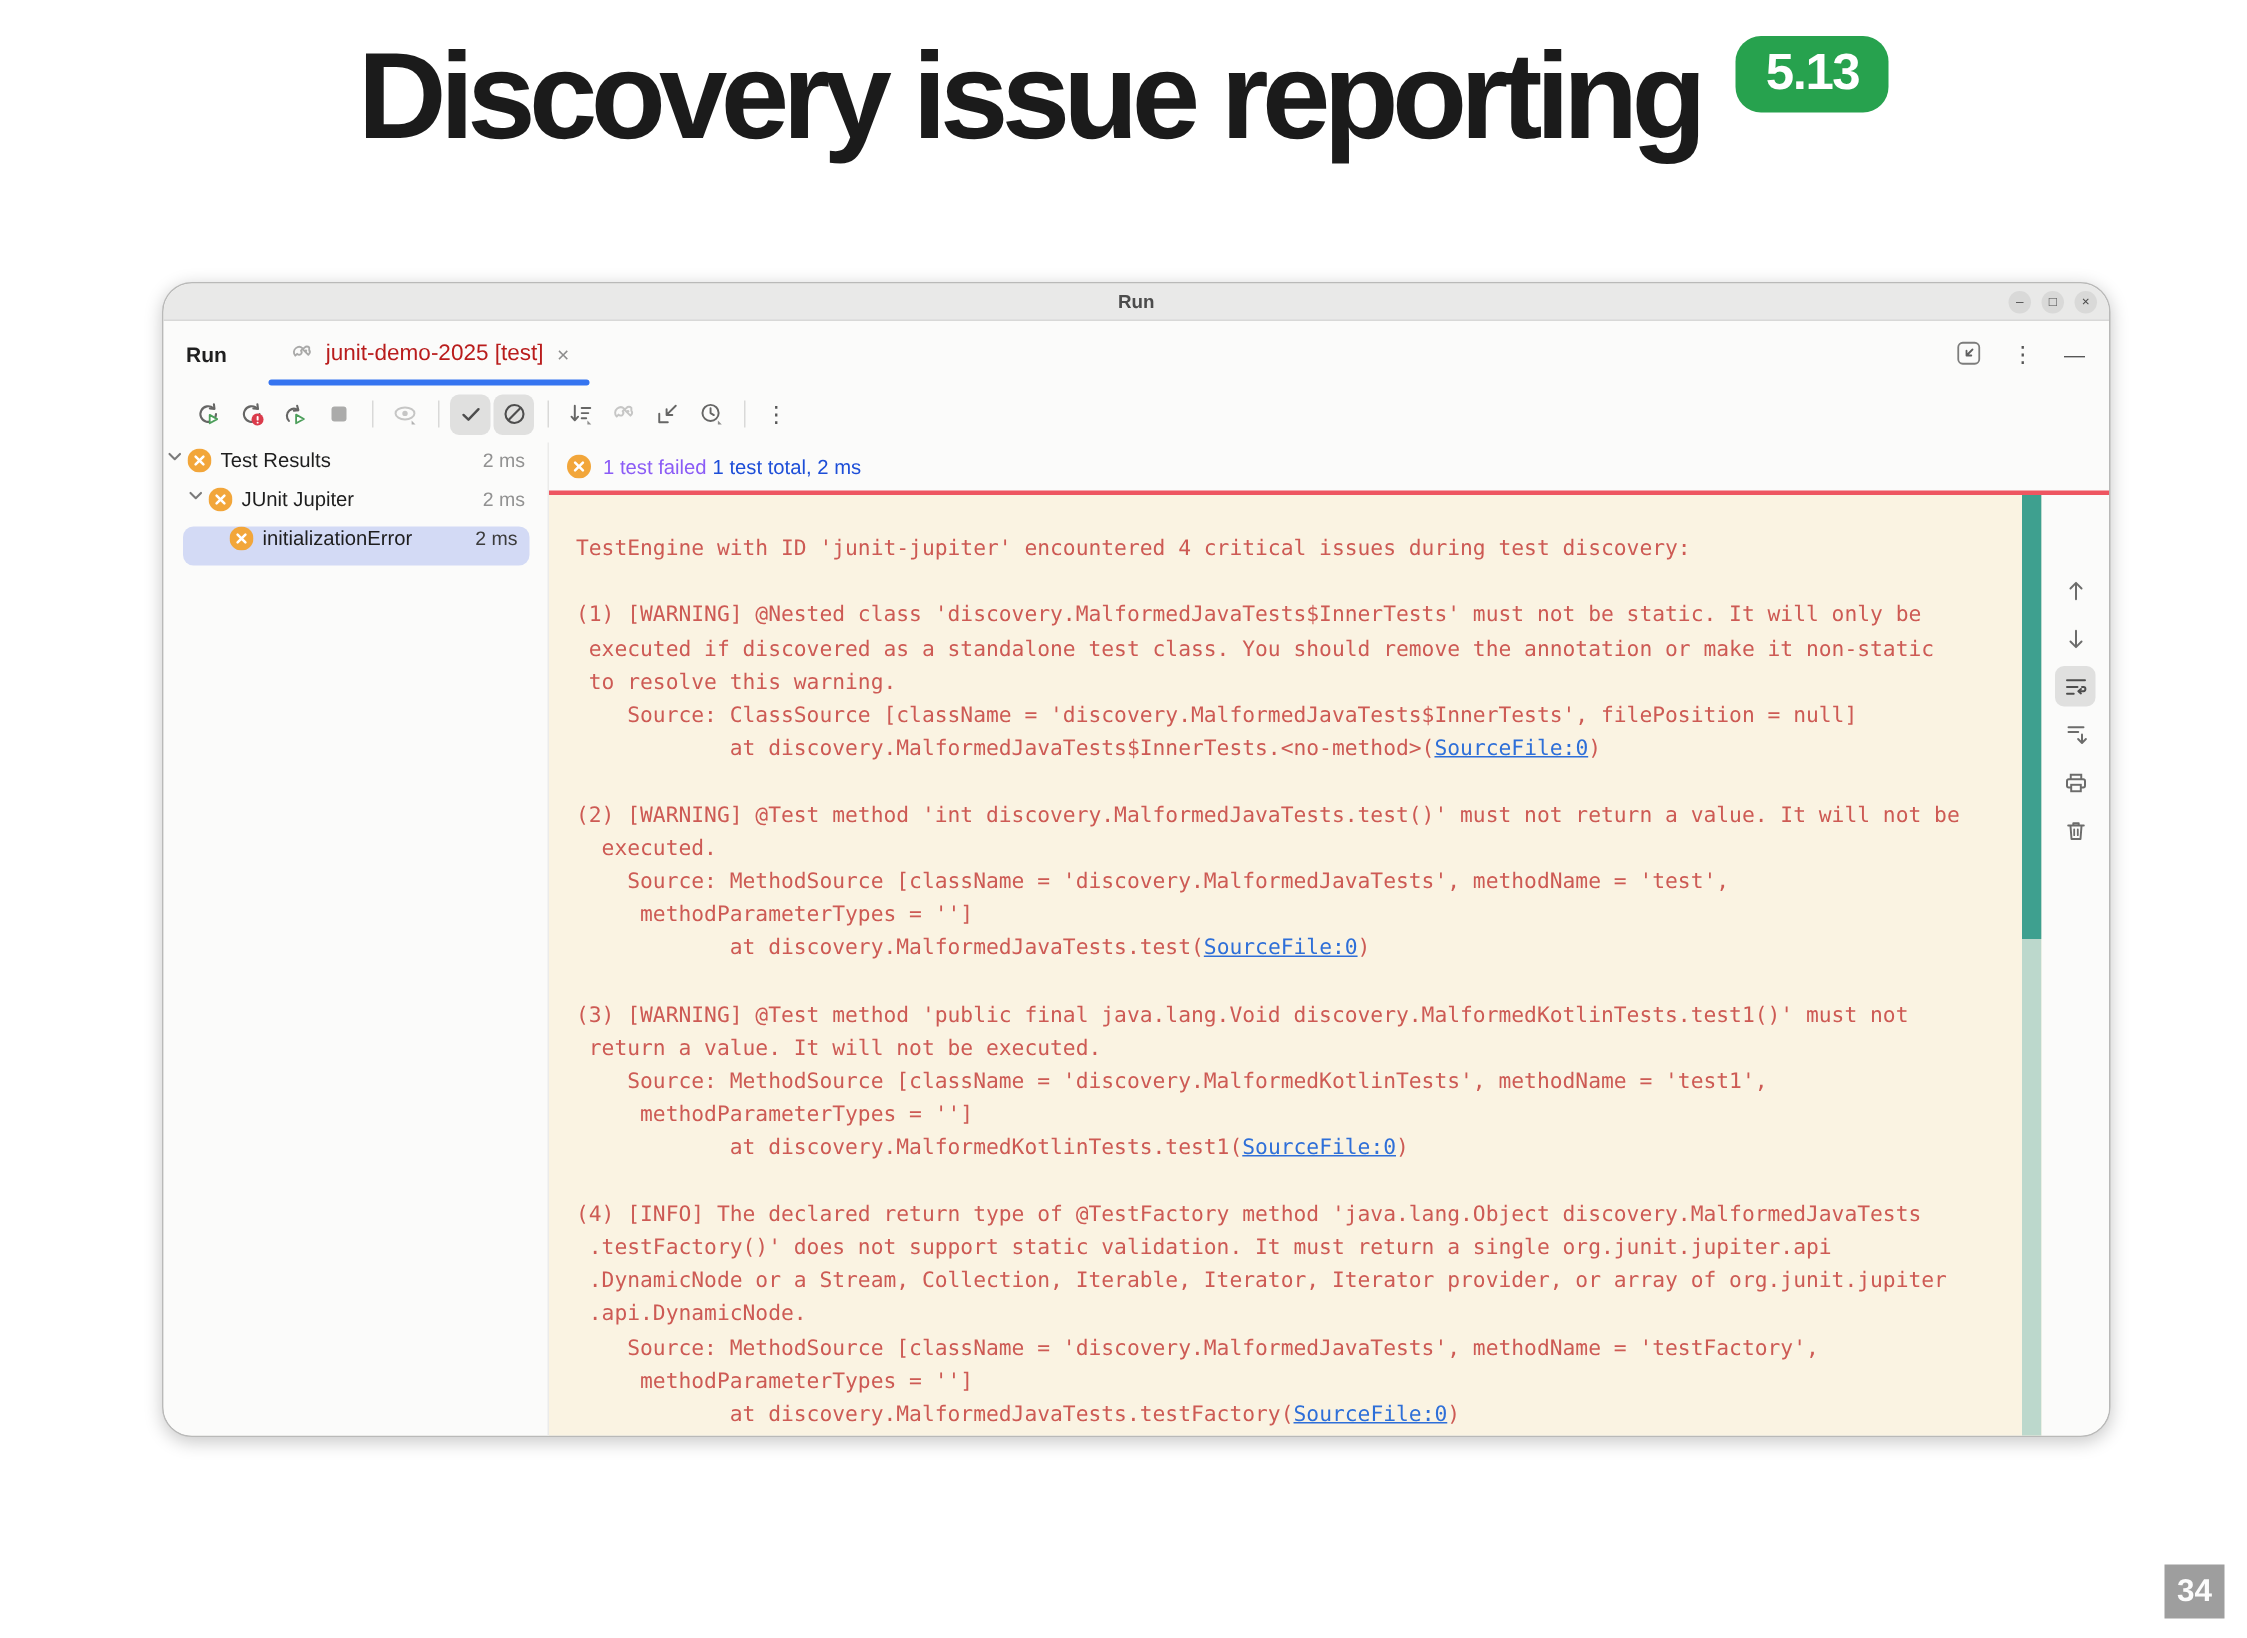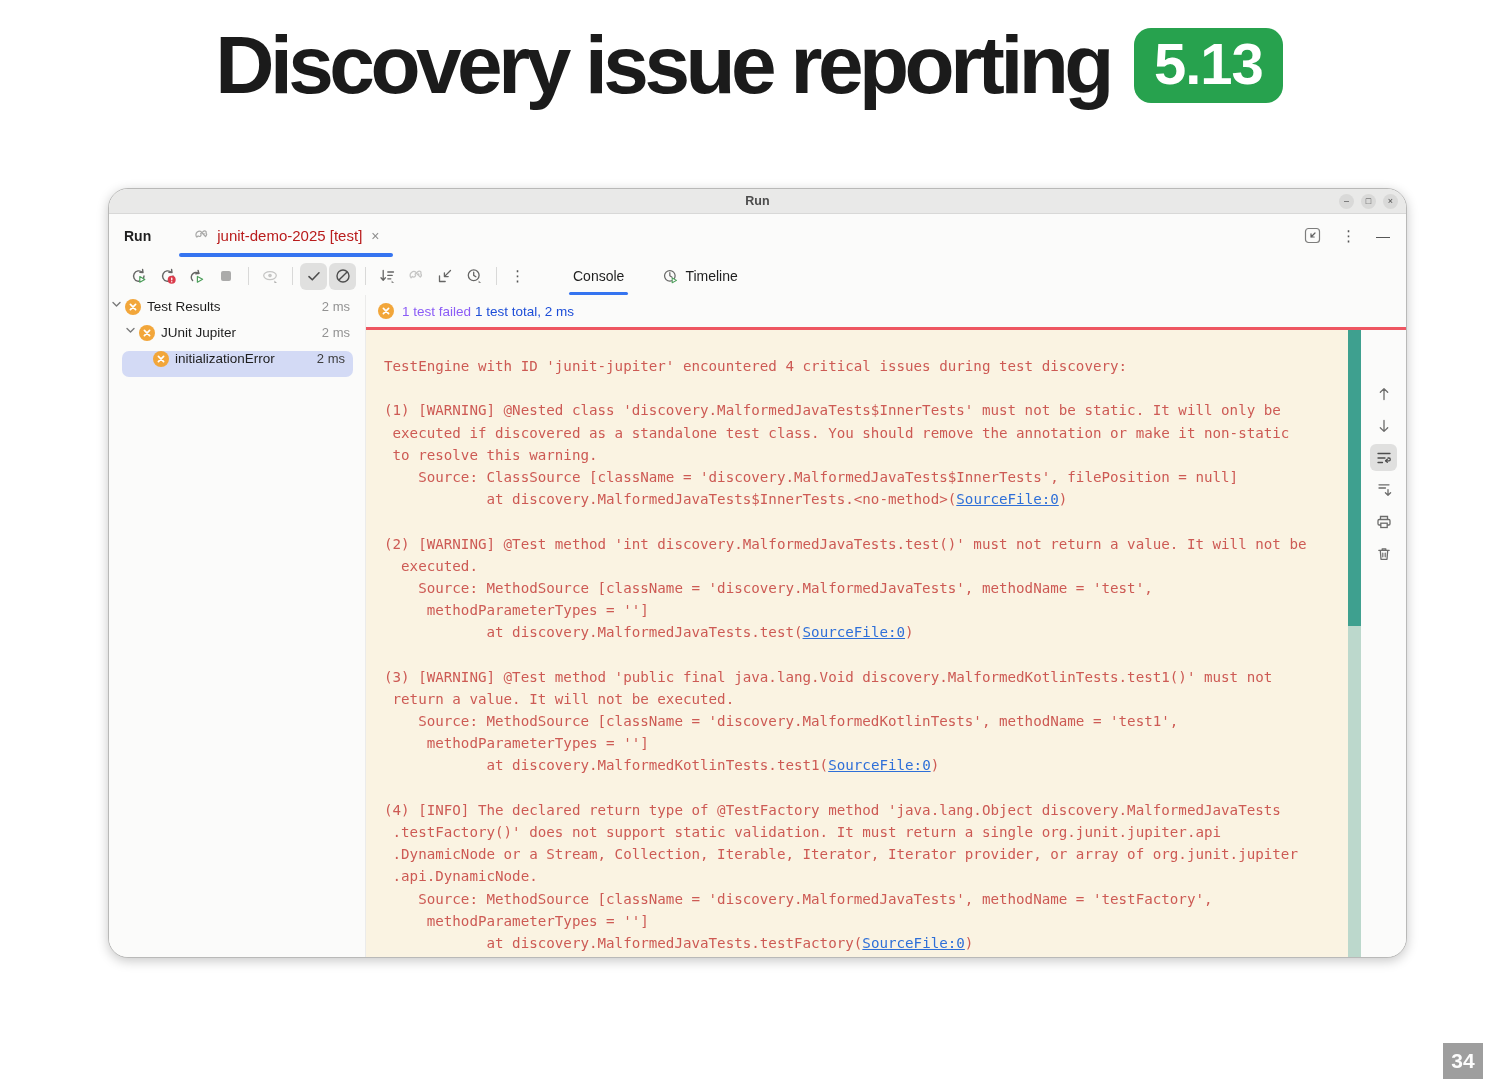--- a/index.html
+++ b/index.html
@@ -1,22 +1,22 @@
 <!DOCTYPE html>
 <html><head>
 <meta charset="utf-8">
 <style>
   * { margin:0; padding:0; box-sizing:border-box; }
   html,body { width:1498px; height:1092px; background:#ffffff; font-family:"Liberation Sans", sans-serif; }
   .slide { position:relative; width:1498px; height:1092px; background:#ffffff; overflow:hidden; }
 
   
-  .slide-header { position:absolute; top:24px; left:0; right:0; display:flex; justify-content:center; align-items:center; gap:24px; }
+  .slide-header { position:absolute; top:24px; left:0; right:0; display:flex; justify-content:center; align-items:flex-start; gap:24px; }
   .slide-title { font-size:82px; font-weight:700; letter-spacing:-4.5px; color:#1b1b1b; line-height:1; }
-  .ver-badge { background:#27a24e; color:#ffffff; font-size:58px; font-weight:700; letter-spacing:-1px;
+  .ver-badge { background:#27a24e; color:#ffffff; font-size:34px; font-weight:700; letter-spacing:-1px;
                padding:7px 20px 10px; border-radius:17px; line-height:1; }
 
   
   .win { position:absolute; left:108px; top:188px; width:1299px; height:770px; background:#fbfbfa;
          border:1px solid #b9b9b8; border-radius:20px; box-shadow:0 3px 12px rgba(0,0,0,.22); overflow:hidden; }
   .titlebar { height:25px; background:#e9e9e8; border-bottom:1px solid #d8d8d7; display:flex; align-items:center; position:relative; }
   .titlebar-title { position:absolute; left:0; right:0; text-align:center; font-size:12.5px; font-weight:700; color:#4c4c4c; }
   .win-btns { margin-left:auto; display:flex; gap:7px; padding-right:8px; z-index:2; }
   .win-btn { width:15px; height:15px; border-radius:50%; background:#d9d9d8; color:#4a4a4a; font-size:9px;
              display:flex; align-items:center; justify-content:center; line-height:1; }
@@ -223,35 +223,20 @@
               <path d="M8.7 5.2v3.2l2.2 1.3" fill="none" stroke="#666665" stroke-width="1.3" stroke-linecap="round" stroke-linejoin="round"></path>
               <path d="M13.6 16h2.6l-2.6-2.6z" fill="#8f8f8e"></path>
             </svg>
           </span>
       </div>
       <div class="tsep"></div>
       <div class="tbtn">
         <span style="font-size:15px;color:#565656;">⋮</span>
       </div>
 
-      <div class="view-tabs-wrap">
-        <div class="view-tab selected">
-          <span>Console</span>
-        </div>
-        <div class="view-tab">
-          <span>
-              <svg width="17" height="17" viewBox="0 0 18 18">
-                <circle cx="8.3" cy="8.3" r="5.6" fill="none" stroke="#666665" stroke-width="1.3"></circle>
-                <path d="M8.3 4.9v3.4l2.3 1.4" fill="none" stroke="#666665" stroke-width="1.3" stroke-linecap="round" stroke-linejoin="round"></path>
-                <path d="M10.8 10.6l4.6 2.5-4.6 2.5z" fill="#fff" stroke="#4d9f5b" stroke-width="1.1" stroke-linejoin="round"></path>
-              </svg>
-            </span>
-          <span>Timeline</span>
-        </div>
-      </div>
     </div>
 
     <div class="content">
 
       <div class="tree">
         <div class="trow">
           <span class="chev">
               <svg width="11" height="11" viewBox="0 0 11 11">
                 <path d="M2 3.6l3.5 3.5L9 3.6" fill="none" stroke="#7a7a7a" stroke-width="1.4" stroke-linecap="round" stroke-linejoin="round"></path>
               </svg>

